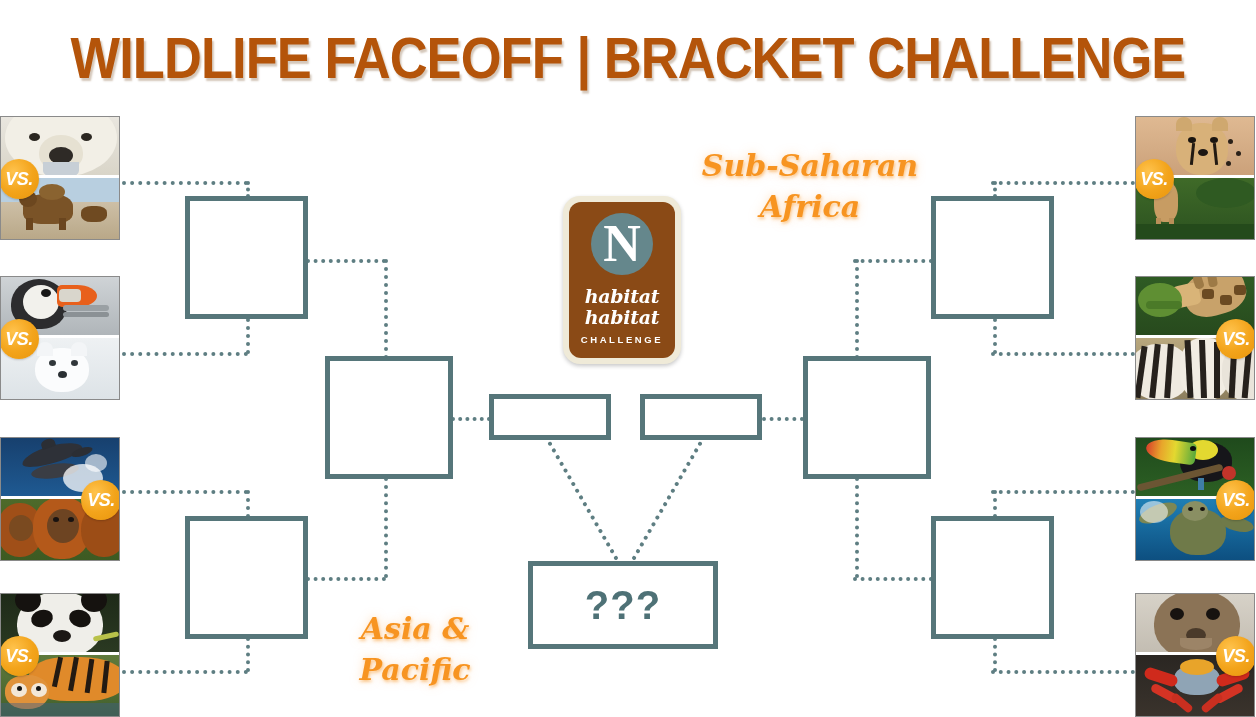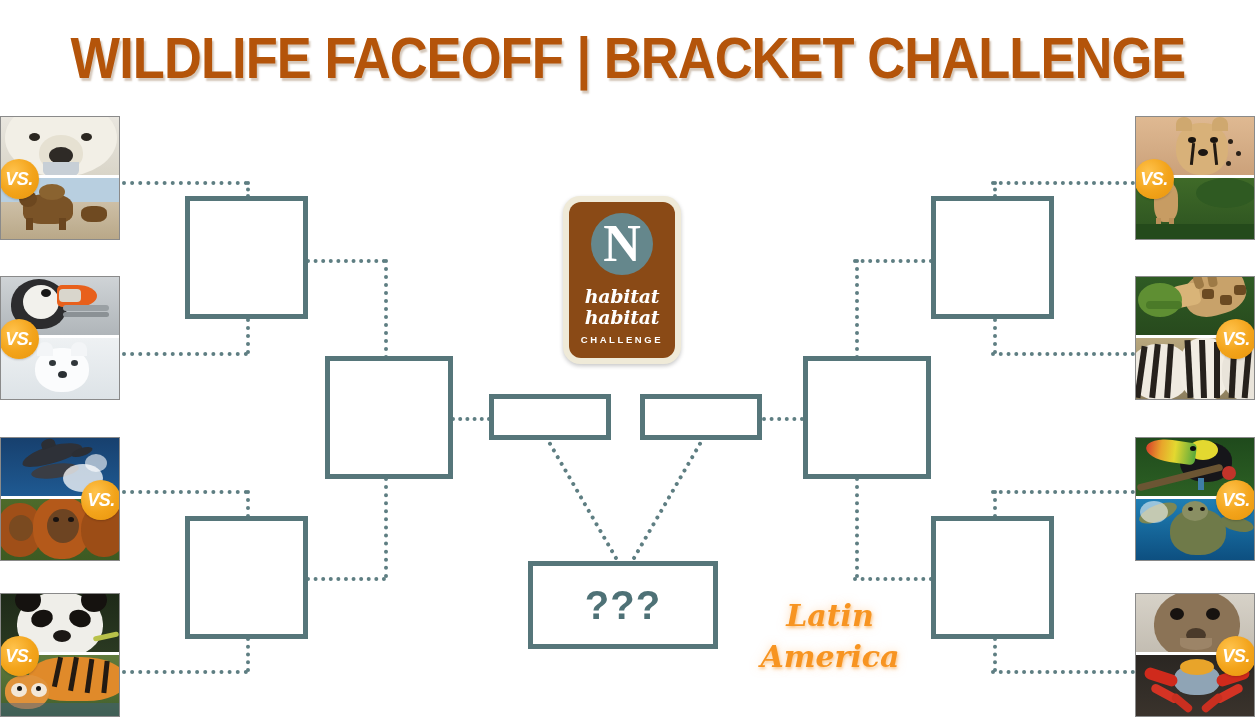--- a/index.html
+++ b/index.html
@@ -110,22 +110,24 @@
     letter-spacing:2.6px;color:#fff;margin-top:6px;
   }
 </style>
 </head>
 <body>
 
 <div class="stage">
 
   <div class="title">WILDLIFE  FACEOFF | BRACKET CHALLENGE</div>
 
-  <div class="region" id="region-latin">Latin
-America</div>
+  <div class="region" id="region-africa">Sub-Saharan
+Africa</div>
+  <div class="region" id="region-asia">Asia &amp;
+Pacific</div>
 
   <div class="dh" style="left:122px;top:181px;width:126px;"></div>
   <div class="dv" style="left:246px;top:181px;height:17px;"></div>
 
   <div class="dh" style="left:122px;top:352px;width:126px;"></div>
   <div class="dv" style="left:246px;top:318px;height:36px;"></div>
 
   <div class="dh" style="left:306px;top:259px;width:80px;"></div>
   <div class="dv" style="left:384px;top:259px;height:100px;"></div>
 

